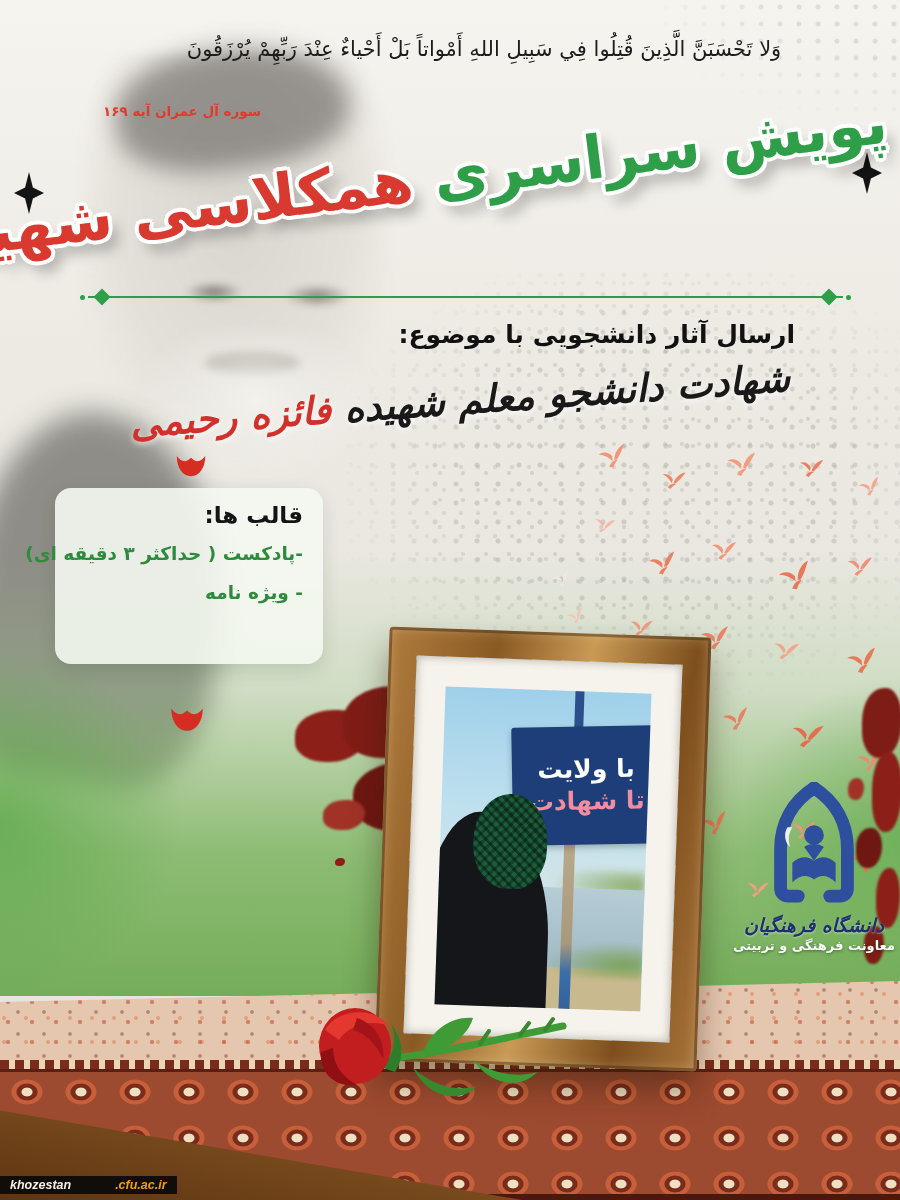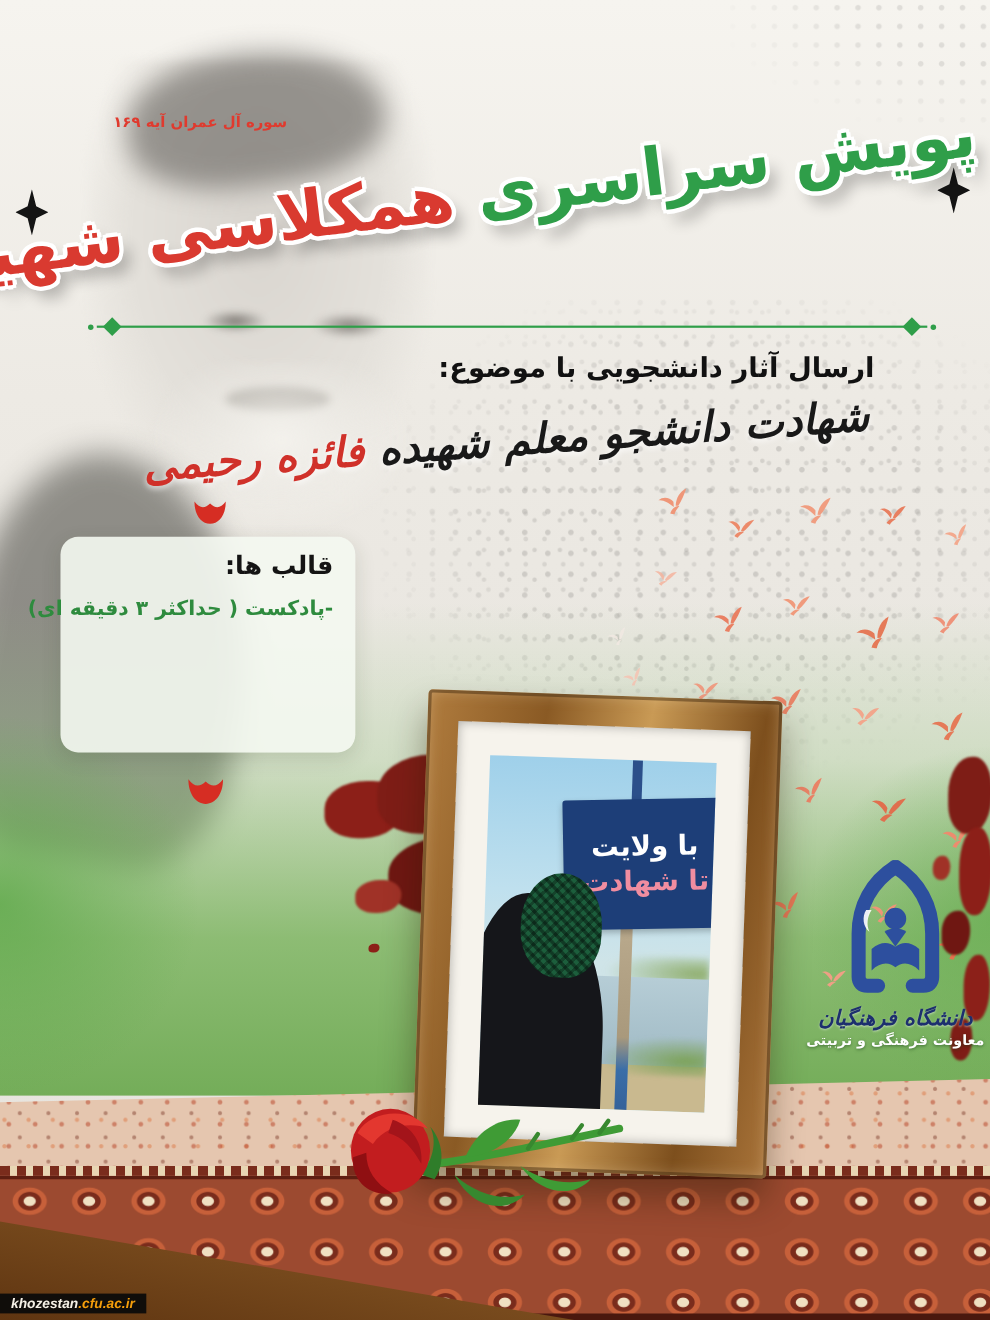--- a/index.html
+++ b/index.html
@@ -79,21 +79,21 @@
 
   
   .tulip{z-index:5;}
   .tulip svg{display:block;}
   .tulip.a{left:172px;top:452px;}
   .tulip.b{left:166px;top:704px;}
 
   
   .panel{background:rgba(244,248,241,.9);border-radius:16px;z-index:5;
     box-shadow:0 6px 18px rgba(40,60,30,.14);}
-  .panel-formats{left:55px;top:488px;width:268px;height:196px;padding:14px 20px 16px;box-sizing:border-box;direction:rtl;}
+  .panel-formats{left:55px;top:488px;width:268px;height:176px;padding:14px 20px 16px;box-sizing:border-box;direction:rtl;}
   .formats-heading{font-size:23px;font-weight:bold;color:#141414;text-align:right;margin-bottom:6px;}
   .format-item{color:#2e8b3e;font-size:18.5px;font-weight:bold;text-align:right;line-height:39px;white-space:nowrap;}
   .panel-deadline{left:52px;top:746px;width:286px;height:232px;box-sizing:border-box;direction:rtl;text-align:center;}
   .deadline-heading{margin-top:26px;color:#e0362c;font-size:23px;font-weight:bold;}
   .deadline-date{margin-top:12px;color:#181818;font-size:21px;font-weight:bold;}
   .deadline-label{margin-top:24px;color:#e0362c;font-size:23px;font-weight:bold;}
   .deadline-url{margin-top:12px;color:#141414;font-size:15.5px;font-weight:bold;direction:ltr;
     font-family:"Liberation Sans","DejaVu Sans",sans-serif;letter-spacing:-0.3px;}
 
   
@@ -163,21 +163,21 @@
     clip-path:polygon(0 60%,58% 100%,0 100%);
     background:linear-gradient(12deg,#5f3511 0%,#8a5a26 45%,#9c6a33 62%,#6b3c14 100%);}
 
   .rose{left:295px;top:988px;z-index:9;}
 
   
   .watermark{left:0;top:1176px;height:18px;z-index:10;display:flex;align-items:center;
     background:rgba(10,10,10,.93);padding:0 10px;
     font-family:"Liberation Sans","DejaVu Sans",sans-serif;font-style:italic;font-weight:bold;font-size:12.5px;}
   .watermark .site{color:#f5f0e6;}
-  .watermark .domain{color:#f59e0b;}
+  .watermark .domain{color:#f59e0b;margin-left:44px;}
 </style>
 </head>
 <body>
 
 <svg width="0" height="0" style="position:absolute">
   <defs>
     <g id="bird-shape">
       <path d="M30 38 C22 28 12 20 3 20 C13 14 25 18 31 28 Z"></path>
       <path d="M34 36 C37 22 47 10 60 7 C54 18 47 29 39 37 Z"></path>
       <path d="M21 49 C26 40 34 36 41 38 C36 42 31 47 29 52 C26 51 23 50 21 49 Z"></path>
@@ -305,20 +305,21 @@
     </div>
   <div class="abs splatter" id="splatter-right" style="left:848px;top:688px;width:52px;height:295px;">
       <span class="blob" style="left: 14px; top: 0px; width: 40px; height: 70px; background: rgb(126, 29, 22); filter: blur(1px);"></span>
       <span class="blob" style="left: 24px; top: 64px; width: 30px; height: 80px; background: rgb(140, 31, 24); filter: blur(1px);"></span>
       <span class="blob" style="left: 8px; top: 140px; width: 26px; height: 40px; background: rgb(111, 23, 18); filter: blur(1px);"></span>
       <span class="blob" style="left: 28px; top: 180px; width: 24px; height: 60px; background: rgb(140, 32, 25); filter: blur(1px);"></span>
       <span class="blob" style="left: 16px; top: 238px; width: 20px; height: 38px; background: rgb(126, 29, 22); filter: blur(1px);"></span>
       <span class="blob" style="left: 0px; top: 90px; width: 16px; height: 22px; background: rgb(160, 50, 39); filter: blur(1px);"></span>
     </div>
 
+  <div class="abs quote">وَلا تَحْسَبَنَّ الَّذِينَ قُتِلُوا فِي سَبِيلِ اللهِ أَمْواتاً بَلْ أَحْياءٌ عِنْدَ رَبِّهِمْ يُرْزَقُونَ</div>
   <div class="abs quote-source">سوره آل عمران آیه ۱۶۹</div>
 
   <div class="abs ornament left"></div>
   <div class="abs ornament right"></div>
   <div class="abs title">
     <span class="t-green">پویش سراسری</span>
     <span> </span>
     <span class="t-red">همکلاسی شهیدم</span>
   </div>
   <div class="abs divider">
@@ -342,20 +343,21 @@
   </div>
   <div class="abs tulip b">
     <svg viewBox="0 0 32 22" width="42" height="30" fill="#d62d23">
         <use href="#tulip-shape"></use>
       </svg>
   </div>
 
   <div class="abs panel panel-formats">
     <div class="formats-heading">قالب ها:</div>
     <div class="format-item">-پادکست ( حداکثر ۳ دقیقه ای)</div>
+    <div class="format-item">- ویژه نامه</div>
   </div>
 
 
   <div class="abs frame">
     <div class="mat">
       <div class="photo">
         <div class="bank"></div>
         <div class="water"></div>
         <div class="sand"></div>
         <div class="grass"></div>

